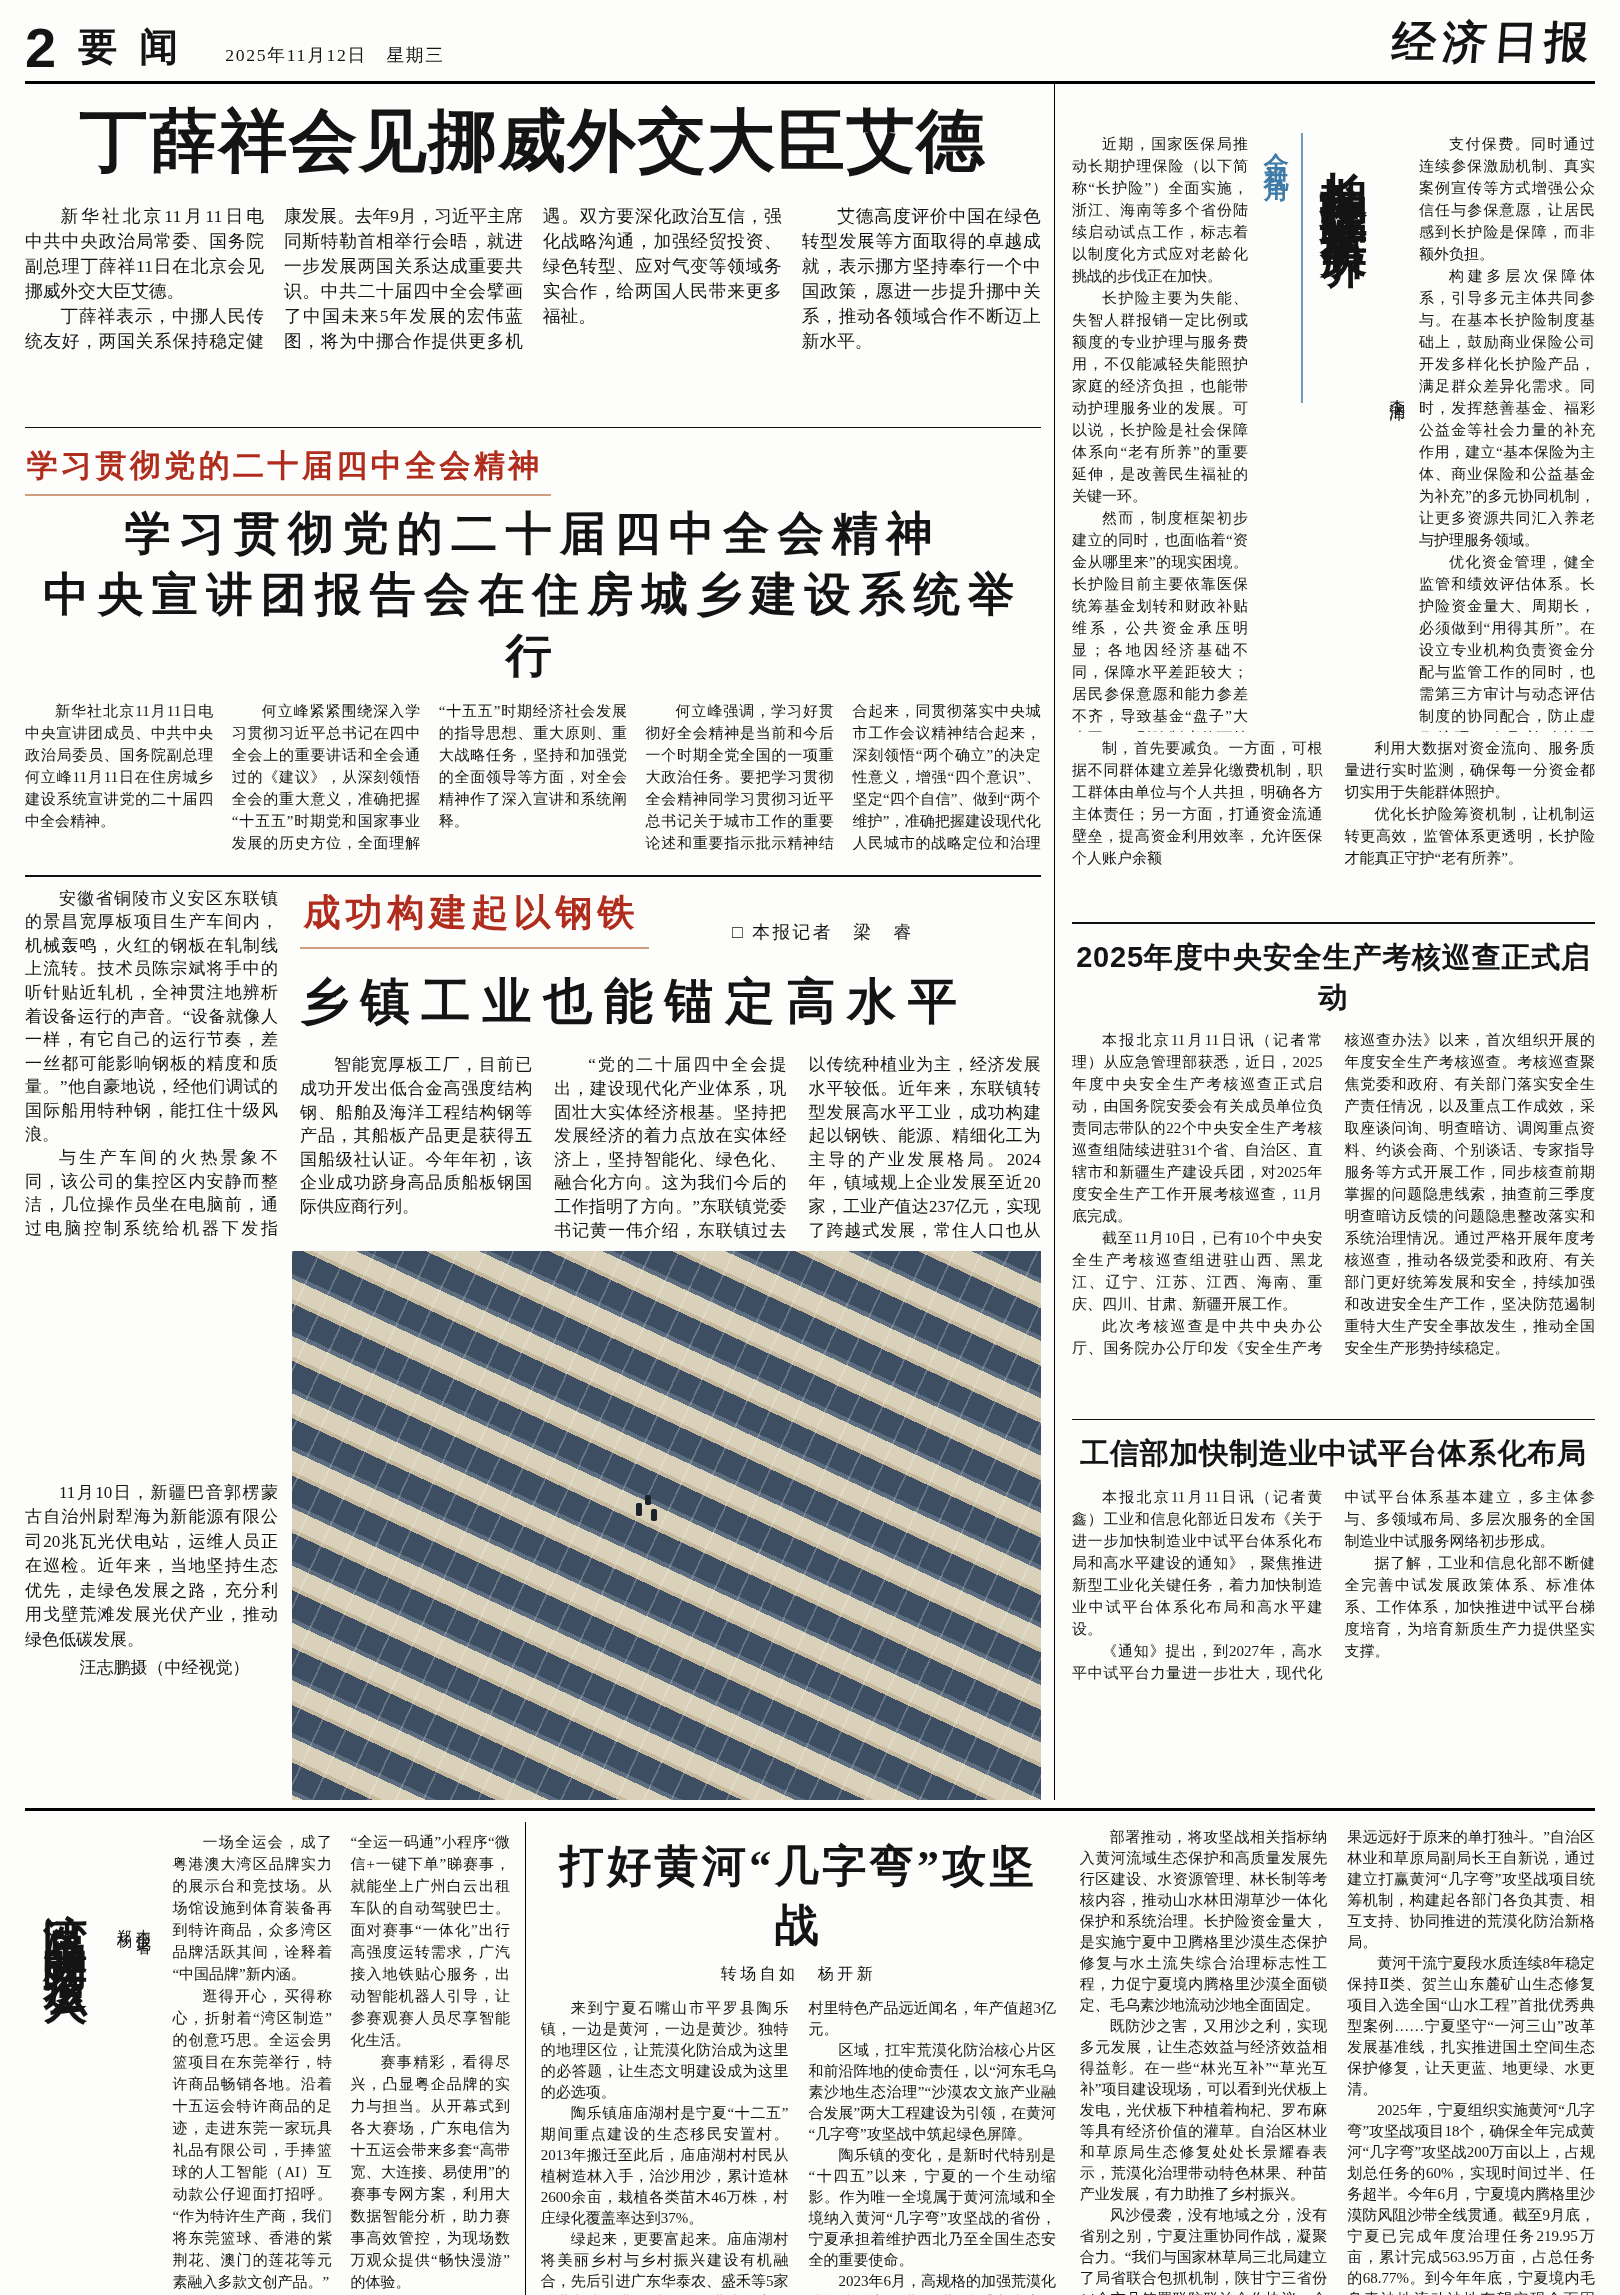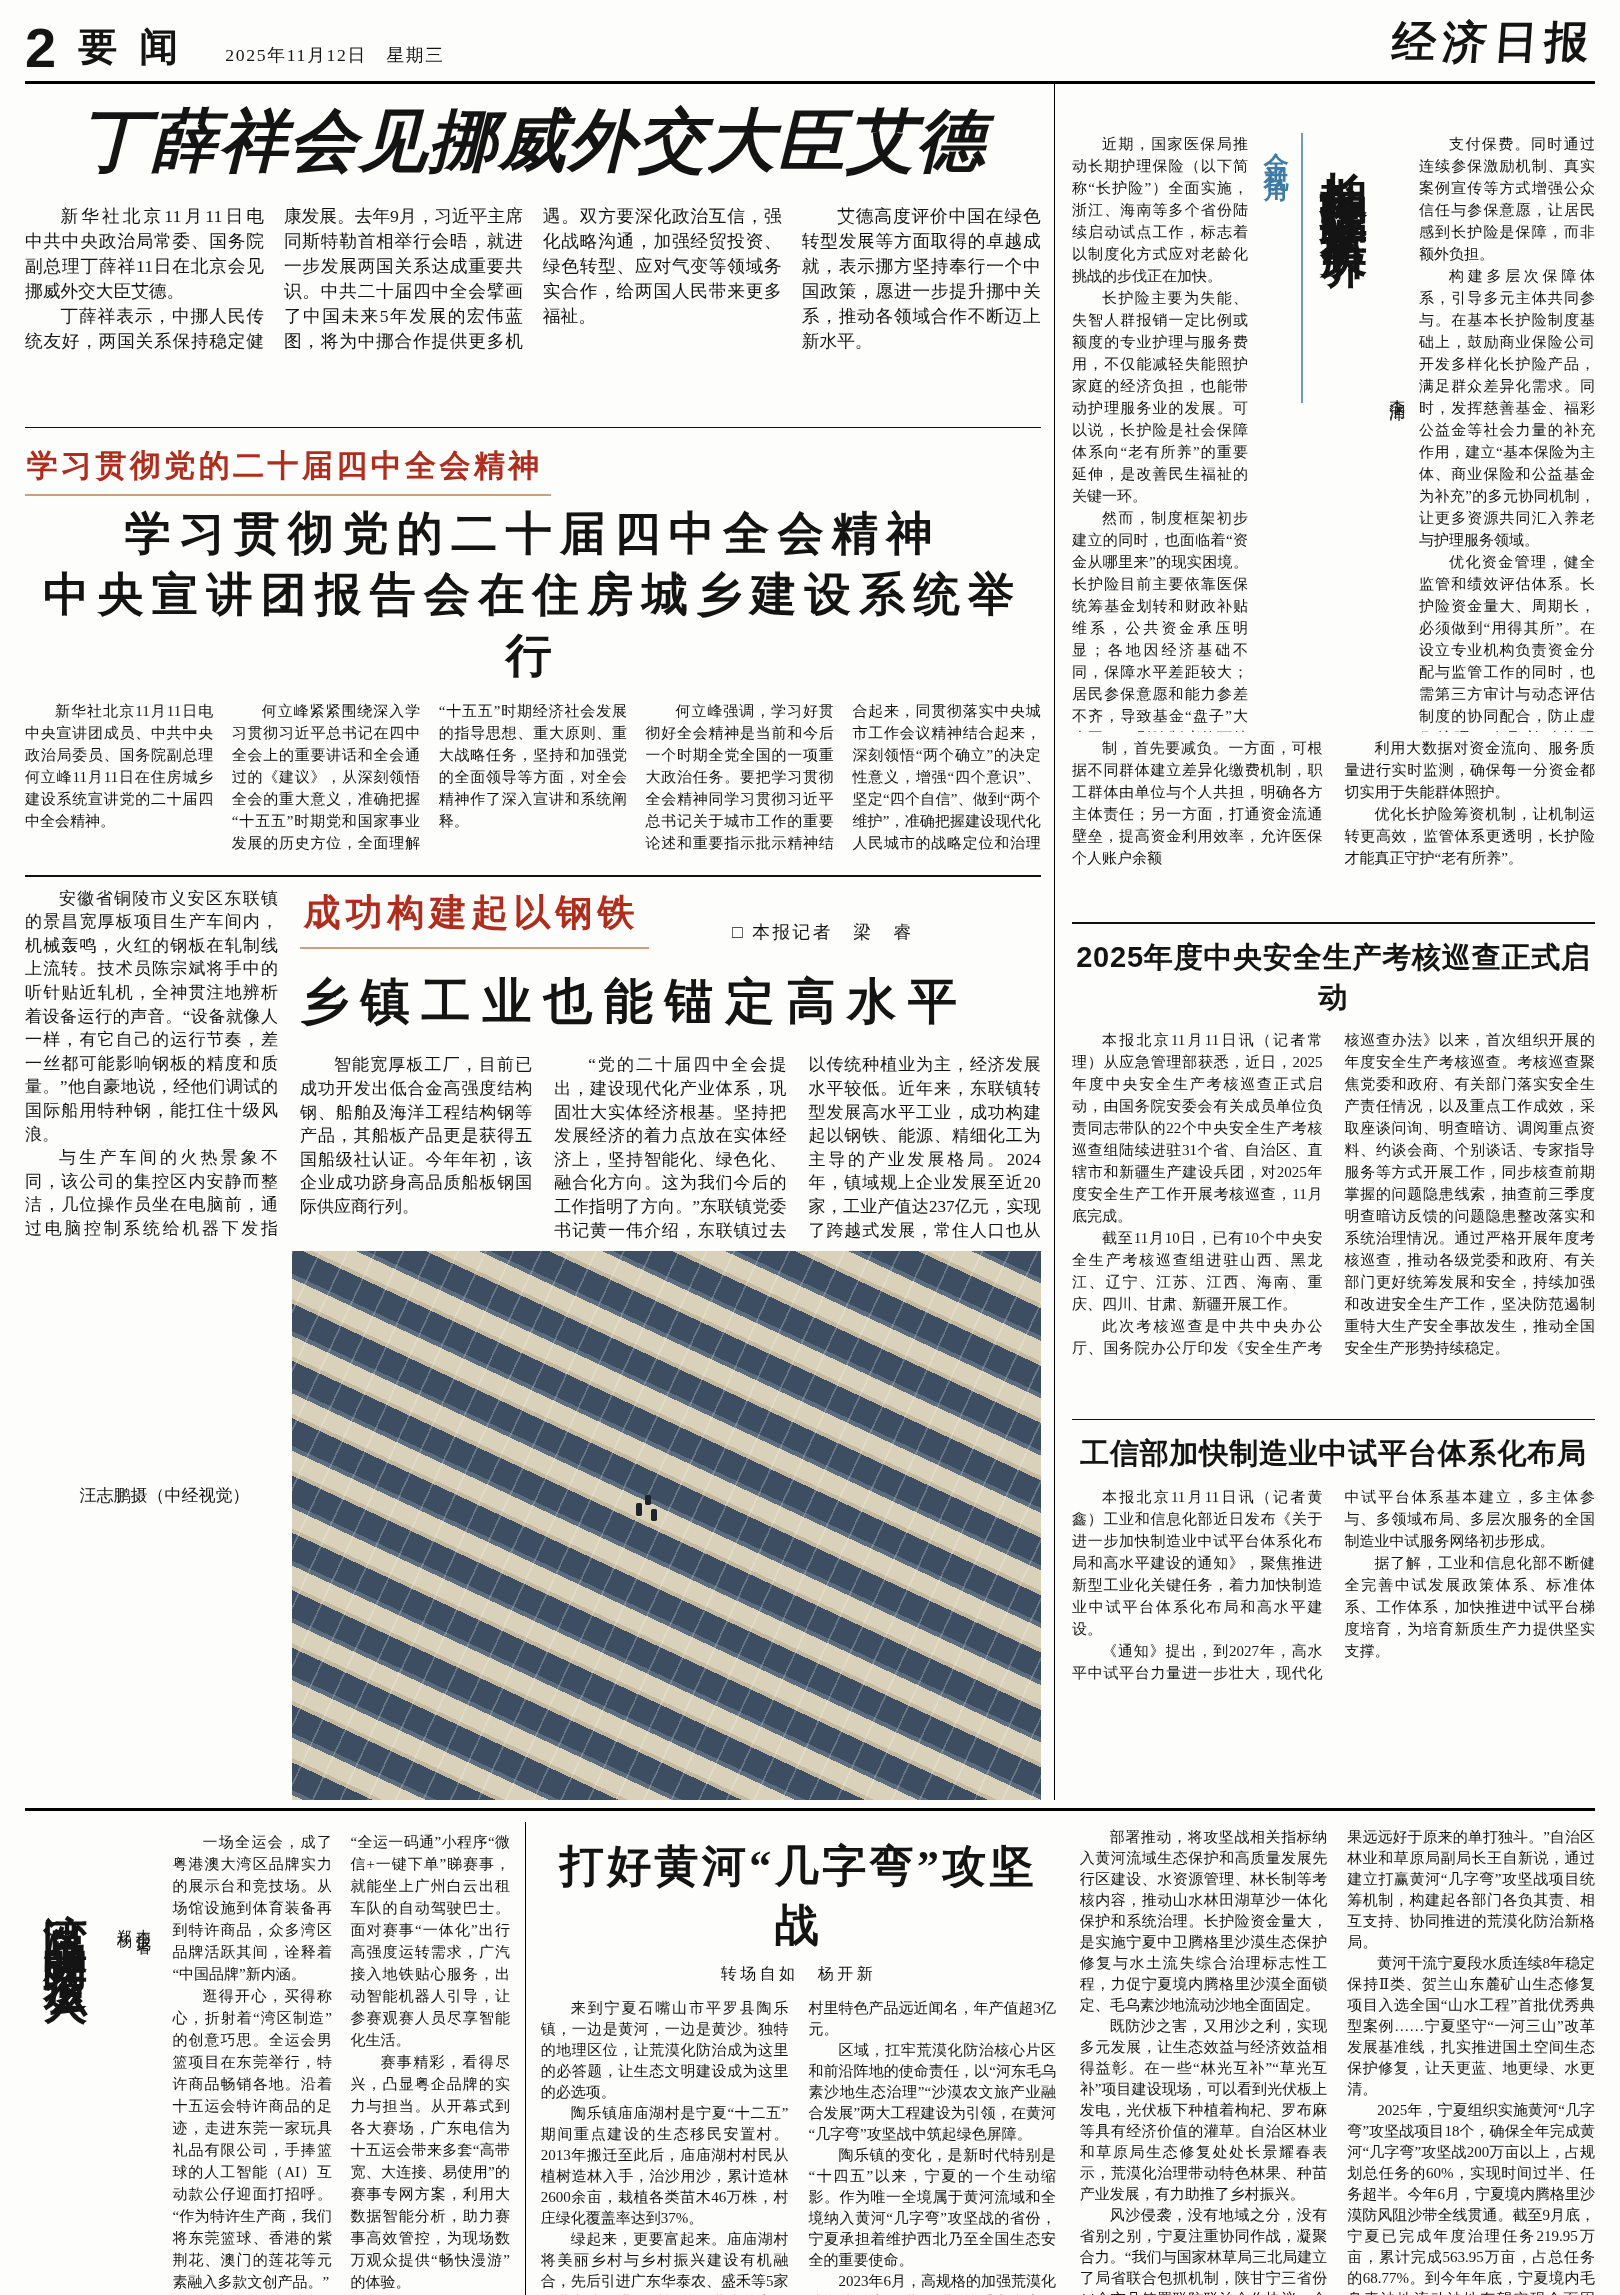--- a/index.html
+++ b/index.html
@@ -23,21 +23,21 @@
   .v-rule { width:0.8px; background:#000; }
   .kicker { color:#b02c1c; font-weight:700; display:inline-block; border-bottom:2.5px solid #cf9e7c; }
 
   .top-zone { display:flex; }
   .main-left { width:1019px; }
   .right-rail { flex:1; padding-left:17px; }
   .top-zone > .v-rule { margin-left:13.5px; }
 
   
   .h1-ding { font-family:"Liberation Sans","DejaVu Sans",sans-serif; font-weight:900; font-size:68px;
-             text-align:center; letter-spacing:1.7px; margin:11.8px 0 17px;font-style:italic; }
+             text-align:center; letter-spacing:1.7px; margin:11.8px 0 17px; }
   .cols-4 { column-count:4; column-gap:20px; height:213px; font-size:17.7px; line-height:25px; overflow:hidden; }
   .main-left > .rule { margin:10px 0; }
 
   
   .kicker-1 { font-size:31px; padding:1.7px 8.4px 6.8px 1.7px; letter-spacing:3.4px; margin-top:5px; }
   .h2-xuanjiang { font-family:"Liberation Serif",serif; font-weight:900; font-size:46px; line-height:1.32;
                   text-align:center; letter-spacing:8.4px; margin:8.4px 0 13.5px; }
   .cols-5 { column-count:5; column-gap:18.6px; height:165px; font-size:15px; line-height:22px; overflow:hidden; }
 
   
@@ -154,20 +154,21 @@
             </div>
             <h3 class="h3-township">乡镇工业也能锚定高水平</h3>
             <div class="cols-3">
                 <p>智能宽厚板工厂，目前已成功开发出低合金高强度结构钢、船舶及海洋工程结构钢等产品，其船板产品更是获得五国船级社认证。今年年初，该企业成功跻身高品质船板钢国际供应商行列。</p>
                 <p>“党的二十届四中全会提出，建设现代化产业体系，巩固壮大实体经济根基。坚持把发展经济的着力点放在实体经济上，坚持智能化、绿色化、融合化方向。这为我们今后的工作指明了方向。”东联镇党委书记黄一伟介绍，东联镇过去以传统种植业为主，经济发展水平较低。近年来，东联镇转型发展高水平工业，成功构建起以钢铁、能源、精细化工为主导的产业发展格局。2024年，镇域规上企业发展至近20家，工业产值达237亿元，实现了跨越式发展，常住人口也从2021年的1.6万人增至2024年的2.35万人。</p>
               </div>
           </div>
         </div>
         <div class="f-bottom">
           <div class="caption-block">
+            <p>11月10日，新疆巴音郭楞蒙古自治州尉犁海为新能源有限公司20兆瓦光伏电站，运维人员正在巡检。近年来，当地坚持生态优先，走绿色发展之路，充分利用戈壁荒滩发展光伏产业，推动绿色低碳发展。</p>
             <p class="caption-credit">汪志鹏摄（中经视觉）</p>
           </div>
           <div class="photo">
             <div class="worker w1"></div>
             <div class="worker w2"></div>
             <div class="worker w3"></div>
           </div>
         </div>
       </section>
     </div>

